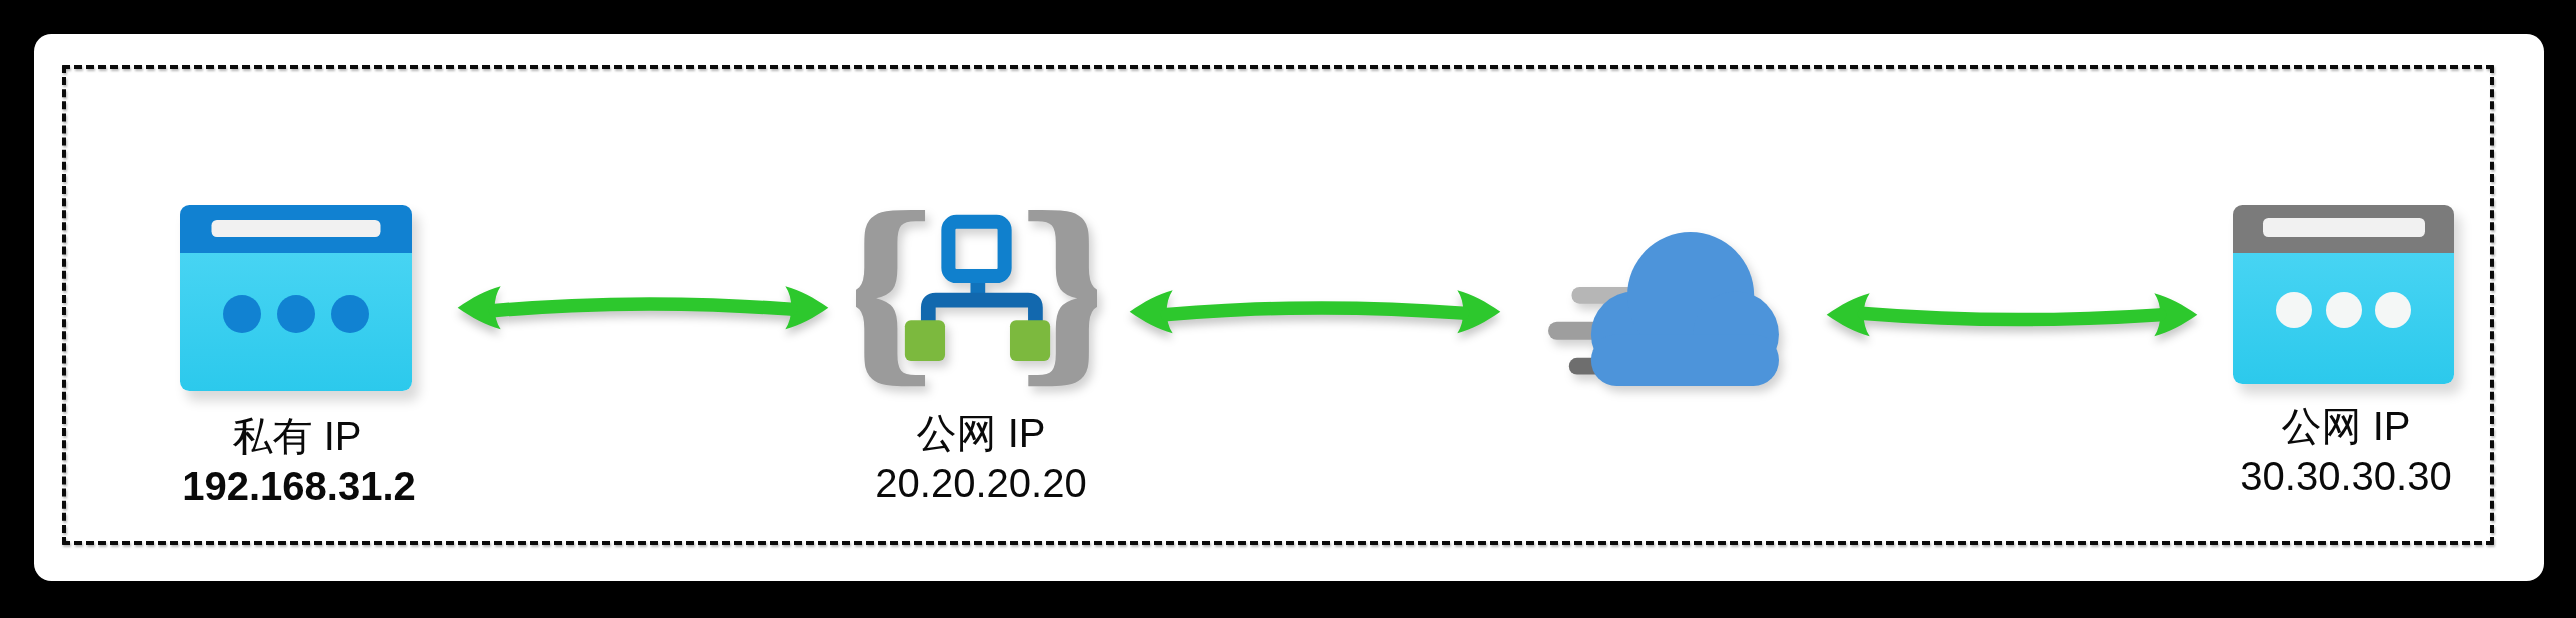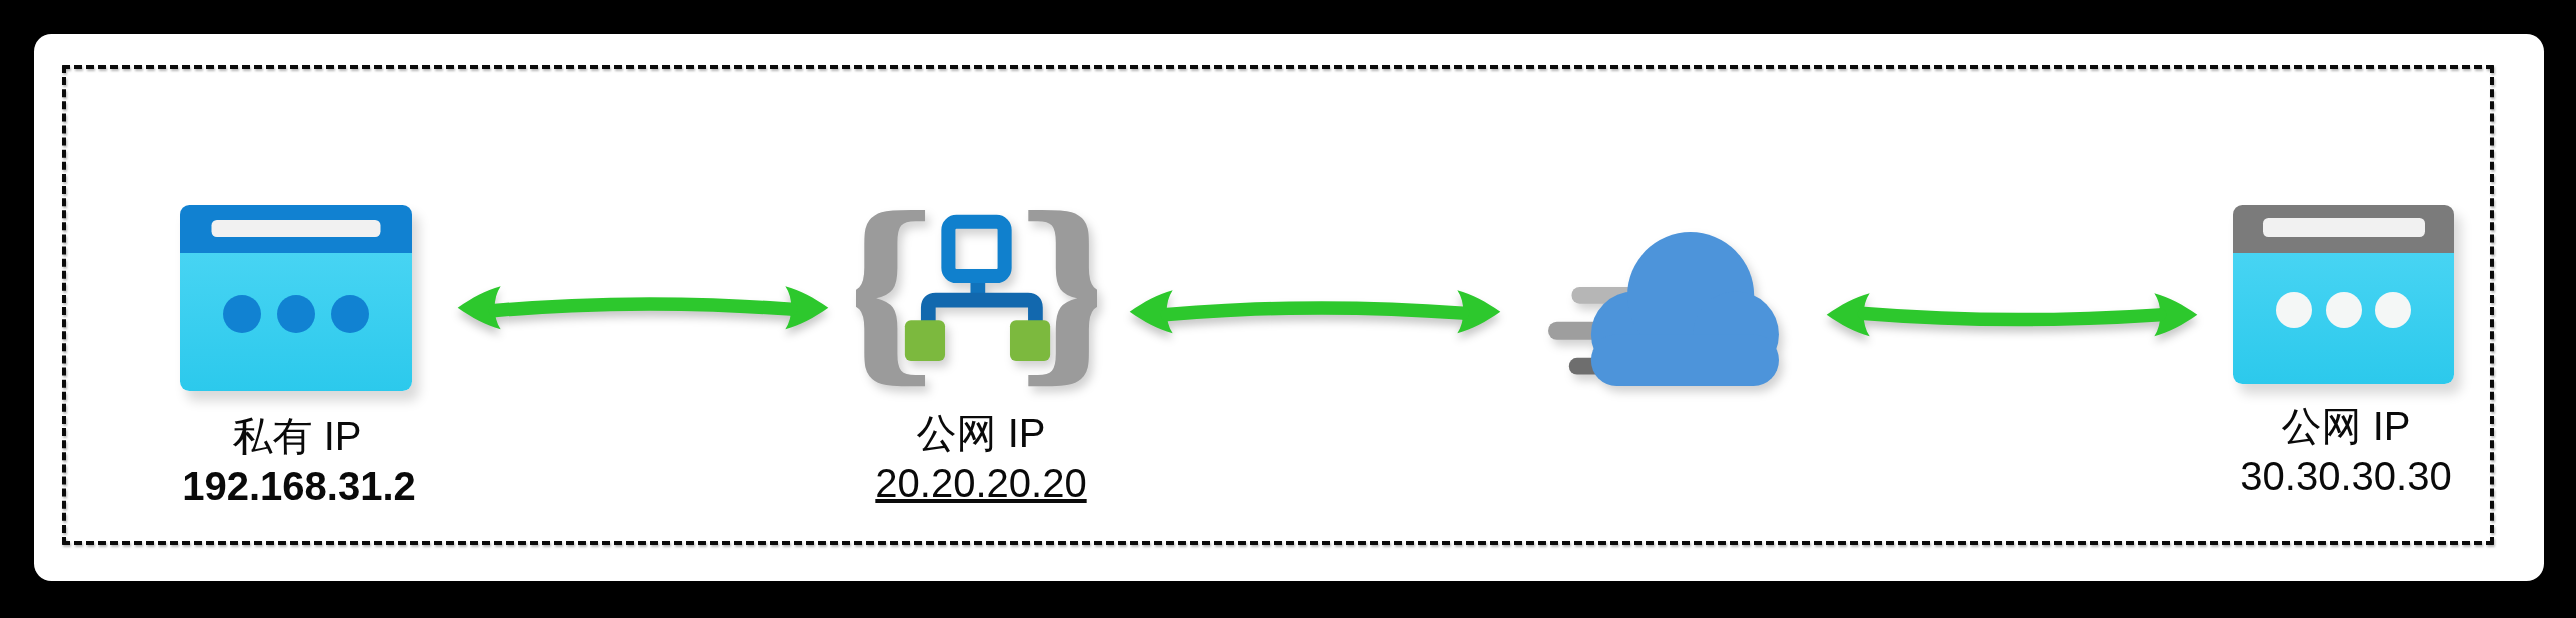--- a/index.html
+++ b/index.html
@@ -81,21 +81,21 @@
       <svg class="icon" style="left:822px;top:168px;" width="241" height="195" viewBox="0 0 360 290">
         <text class="brace" x="37" y="228" font-size="285" text-anchor="middle">{</text>
         <text class="brace" x="323" y="228" font-size="285" text-anchor="middle">}</text>
         <rect x="171" y="104" width="22" height="44" fill="#1173bc"></rect>
         <rect x="138" y="29" width="84" height="81" rx="12" fill="none" stroke="#1080cd" stroke-width="21"></rect>
         <path d="M108,177 L108,157 Q108,146 119,146 L257,146 Q268,146 268,157 L268,177" fill="none" stroke="#1268ae" stroke-width="22" stroke-linejoin="round"></path>
         <rect x="73" y="176" width="60" height="61" rx="9" fill="#7cb93e"></rect>
         <rect x="230" y="176" width="60" height="61" rx="9" fill="#7cb93e"></rect>
       </svg>
       <div class="lbl" style="left:947px;top:374px;">公网 IP</div>
-      <div class="lbl" style="left:947px;top:424px;text-decoration:underline;">20.20.20.20</div>
+      <div class="lbl" style="left:947px;top:424px;">20.20.20.20</div>
     </div>
 
     <svg class="arrow" style="left:1093px;top:236px;" width="376" height="85" viewBox="0 0 560 126">
       <path fill="#2dc82d" d="M4,62 C26,47 45,36 68,30 C56,48 56,76 68,94 C45,88 26,77 4,62 Z"></path>
       <path fill="#2dc82d" d="M556,62 C534,47 515,36 492,30 C504,48 504,76 492,94 C515,88 534,77 556,62 Z"></path>
       <path fill="none" stroke="#2dc82d" stroke-width="20" stroke-linecap="round" d="M60,66 C210,53 350,53 500,64"></path>
     </svg>
 
     <div>
       <svg class="icon" style="left:1499px;top:188px;" width="255" height="174" viewBox="0 0 380 260">

